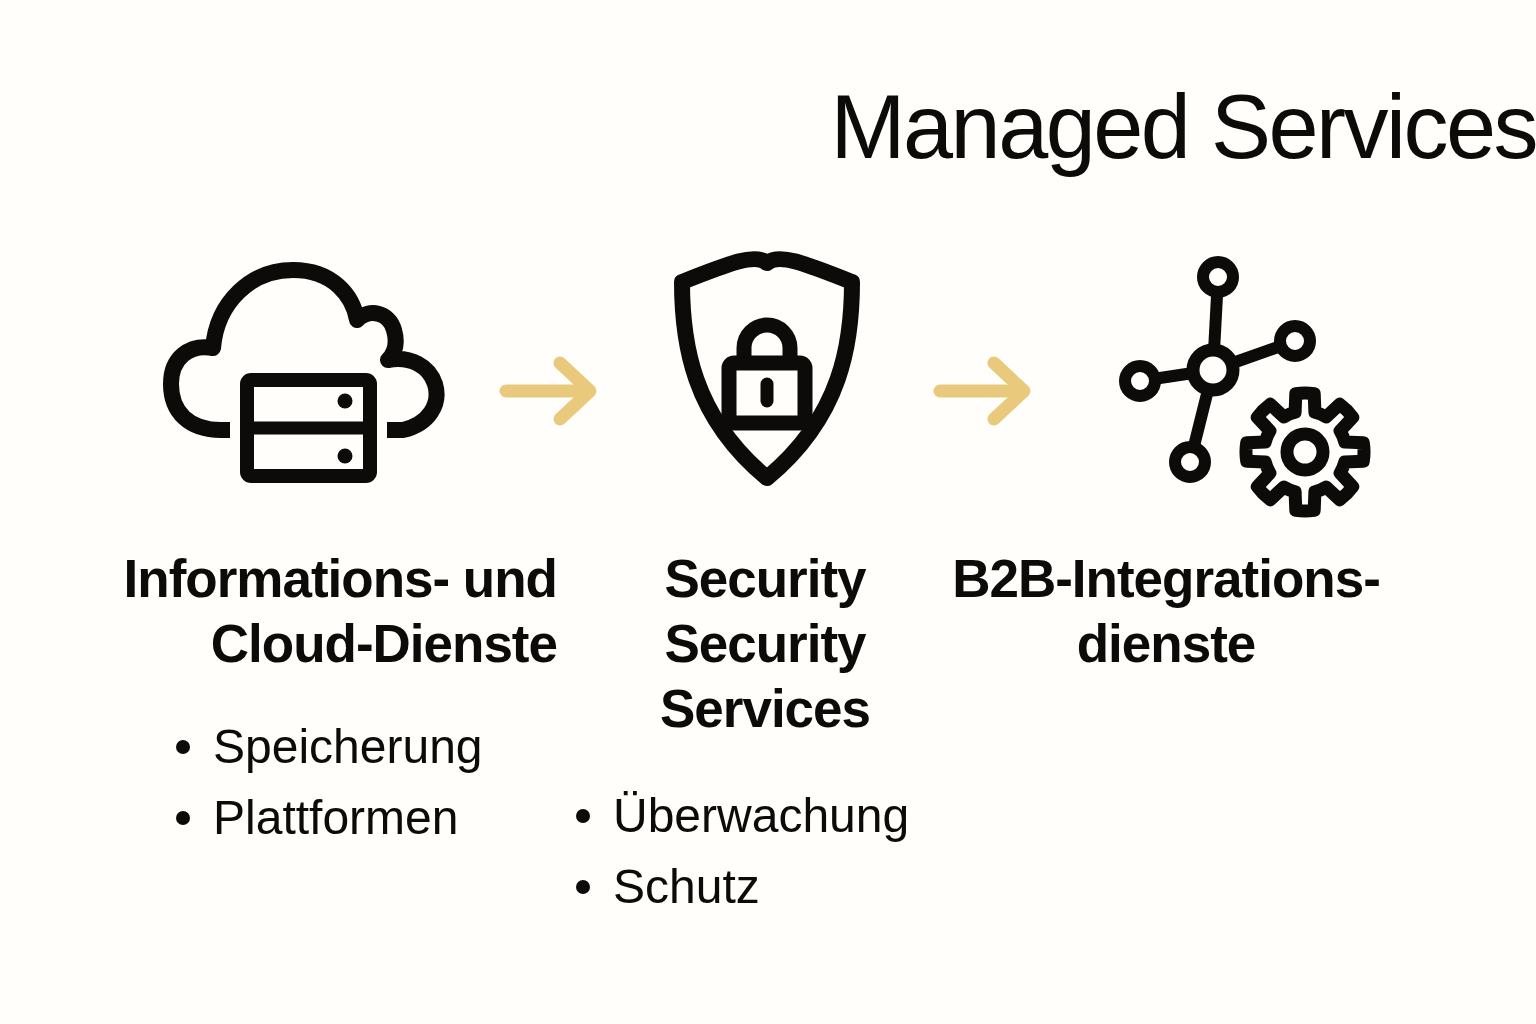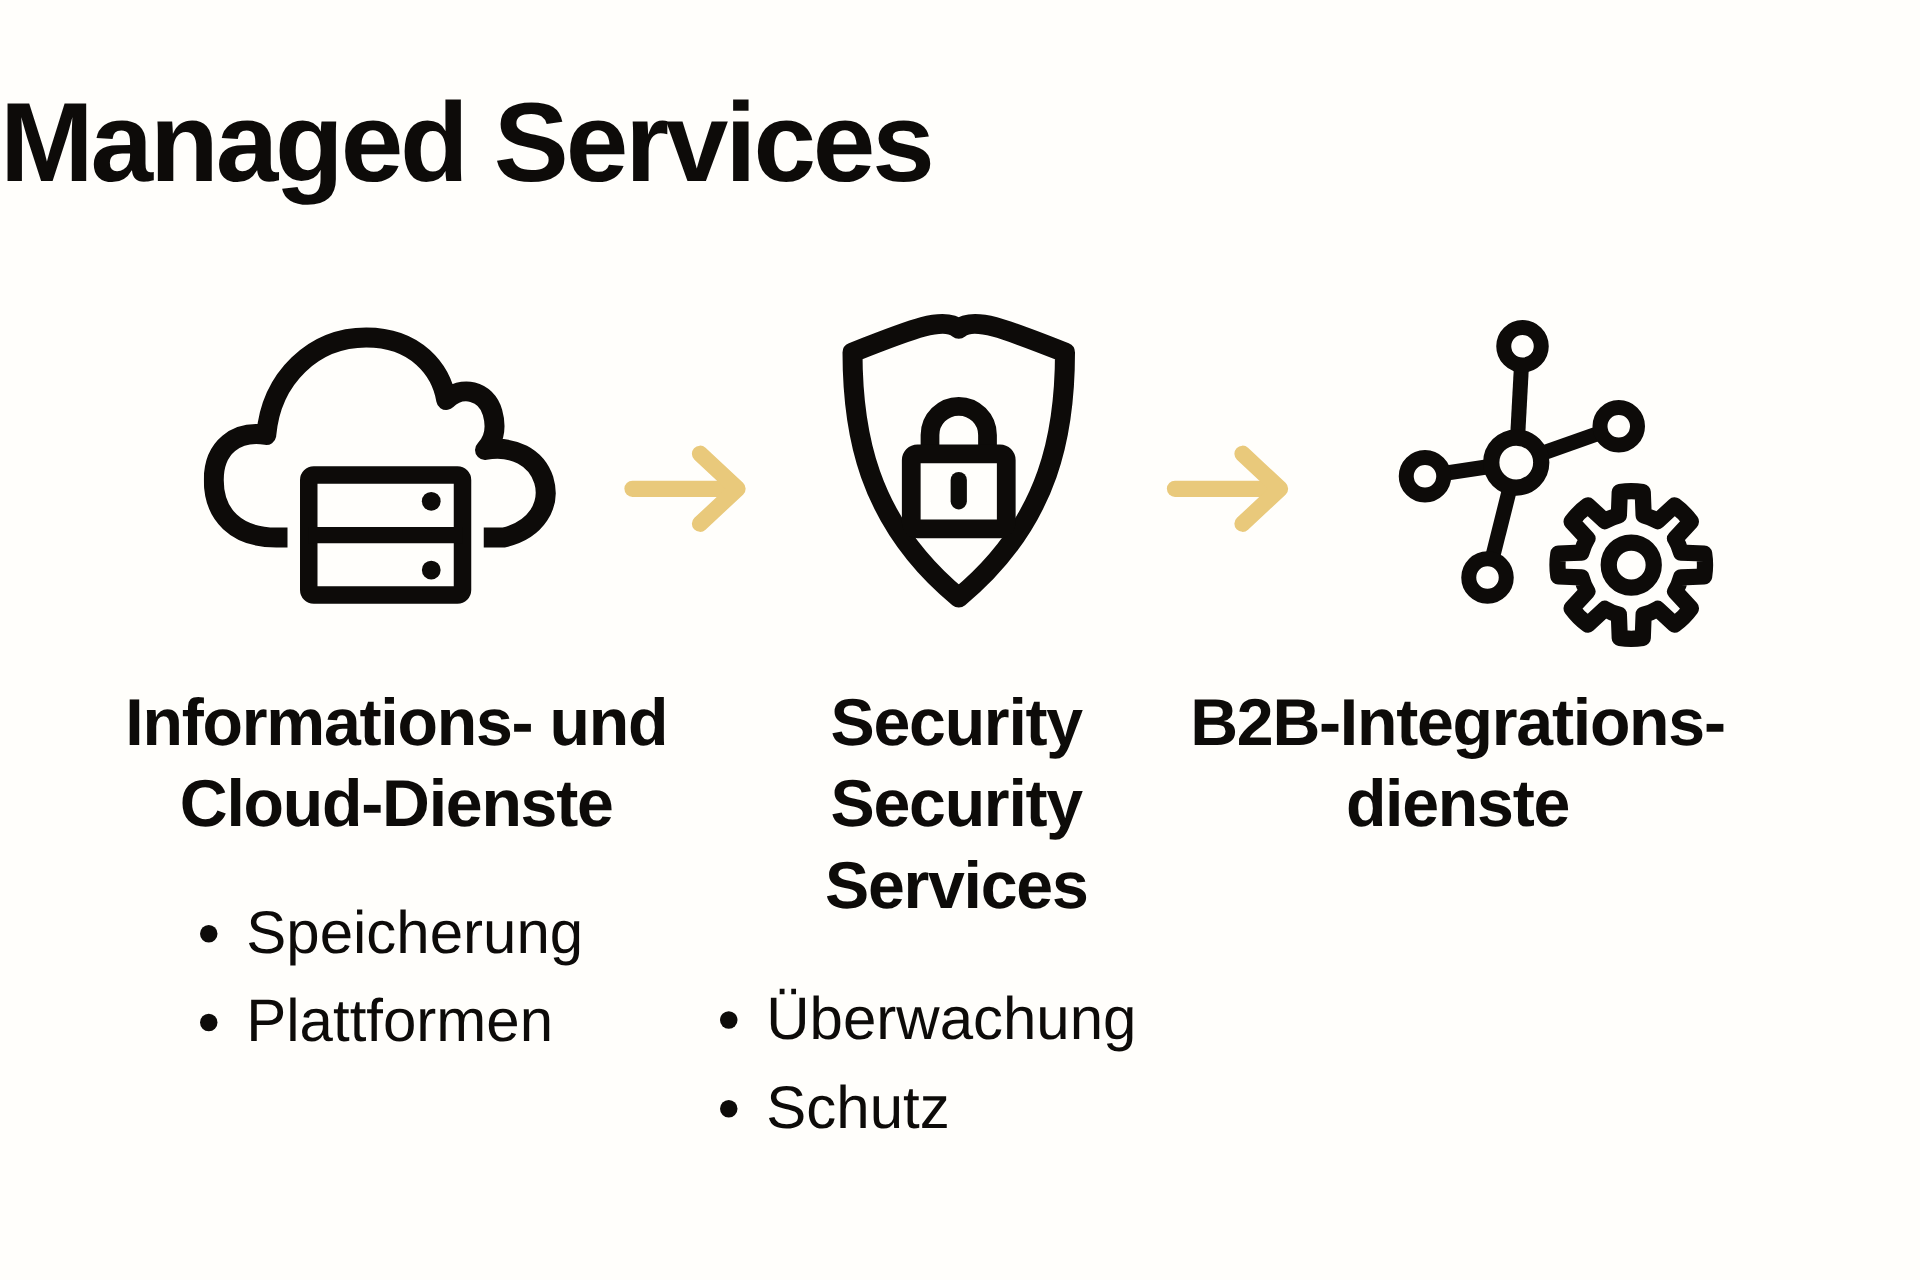--- a/index.html
+++ b/index.html
@@ -7,25 +7,25 @@
     position: relative;
     width: 1536px;
     height: 1024px;
     background: var(--bg, #fffefb);
     color: var(--ink, #0d0b09);
     font-family: "Liberation Sans", "DejaVu Sans", sans-serif;
     overflow: hidden;
   }
   .title {
     position: absolute;
-    left: 0; right: 0; top: 70px;
+    left: 0; right: 0; top: 82px;
     margin: 0;
-    text-align: left;
+    text-align: right;
     font-size: 90px;
-    font-weight: 700;
+    font-weight: 400;
     letter-spacing: -2.5px;
     line-height: 1;
   }
   .icon, .arrow { position: absolute; display: block; }
   .icon { color: var(--ink, #0d0b09); }
   .arrow { color: var(--arrow, #e9c97b); }
   .icon-cloud   { left: 163px;  top: 260px; }
   .icon-shield  { left: 672px;  top: 250px; }
   .icon-network { left: 1103px; top: 250px; }
   .arrow-1 { left: 498px; top: 352px; }
@@ -33,21 +33,21 @@
   .heading {
     position: absolute;
     top: 546px;
     width: 500px;
     text-align: center;
     font-size: 53px;
     font-weight: 700;
     line-height: 65px;
     letter-spacing: -1px;
   }
-  .heading-1 { left: 67px; }
+  .heading-1 { left: 57px; text-align: right; }
   .heading-2 { left: 515px; }
   .heading-3 { left: 916px; }
   .bullets {
     position: absolute;
     margin: 0; padding: 0;
     list-style: none;
     font-size: 48px;
     font-weight: 400;
   }
   .bullets li {
@@ -58,21 +58,21 @@
     margin-bottom: 23px;
     white-space: nowrap;
   }
   .dot {
     flex: none;
     width: 14px; height: 14px;
     border-radius: 50%;
     background: var(--ink, #0d0b09);
     margin-right: 23px;
   }
-  .bullets-1 { left: 160px;  top: 723px; }
+  .bullets-1 { left: 176px;  top: 723px; }
   .bullets-2 { left: 576px;  top: 792px; }
   .bullets-3 { left: 1090px; top: 723px; }
 </style>
 </head>
 <body>
 
 <div class="stage">
 
   <h1 class="title">Managed Services</h1>
 

